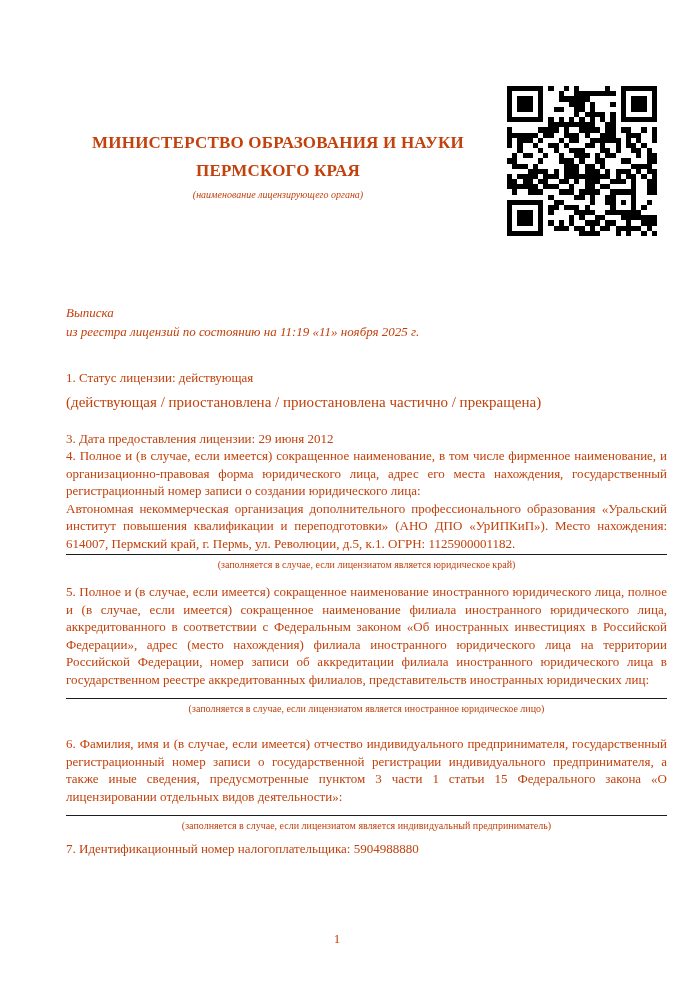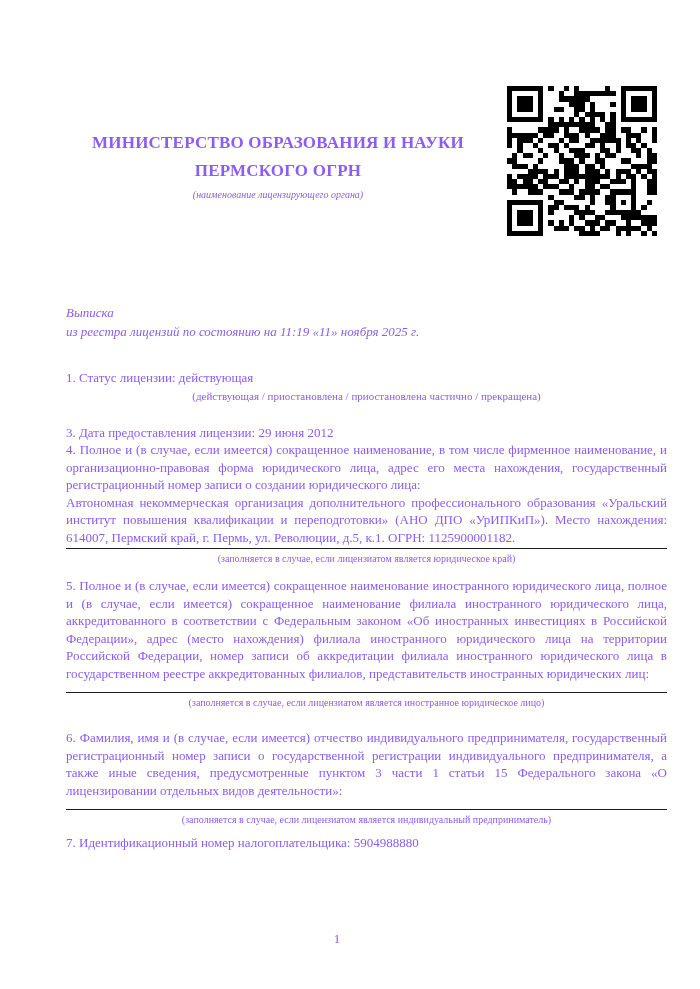--- a/index.html
+++ b/index.html
@@ -5,21 +5,21 @@
   html, body {
     margin: 0;
     padding: 0;
     background: #ffffff;
   }
   .page {
     position: relative;
     width: 674px;
     height: 989px;
     background: #ffffff;
-    color: #8b5cf6;
+    color: #c2410c;
     font-family: "Liberation Serif", serif;
     overflow: hidden;
   }
 
   
   .ministry-block {
     position: absolute;
     left: 50px;
     top: 129px;
     width: 456px;
@@ -60,24 +60,23 @@
     text-align: left;
     line-height: 19px;
     margin-bottom: 28px;
     font-style: italic;
   }
 
   .just { text-align: justify; }
 
   .status-block   { margin-bottom: 21px; }
   .status-caption {
-    text-align: center;
-    font-size: 11px;
+    font-size: 15px;
     line-height: 13px;
-    margin-top: 3px;
+    margin-top: 9px;
   }
 
   .regnum-block { margin-bottom: 19px; }
   .date-block   { margin-bottom: 8px; }
 
   .section-4 { margin-bottom: 12px; }
   .section-5 { margin-bottom: 20px; }
   .section-6 { margin-bottom: 8px; }
 
   .fill-rule {
@@ -106,21 +105,21 @@
     line-height: 17px;
   }
 </style>
 </head>
 <body>
 
 <div class="page">
 
   <div class="ministry-block">
     <div class="ministry-name">МИНИСТЕРСТВО ОБРАЗОВАНИЯ И НАУКИ</div>
-    <div class="ministry-name">ПЕРМСКОГО ОГРН</div>
+    <div class="ministry-name">ПЕРМСКОГО КРАЯ</div>
     <div class="ministry-caption">(наименование лицензирующего органа)</div>
   </div>
 
   <svg id="qr" class="qr" viewBox="0 0 29 29" shape-rendering="crispEdges" fill="#000000">
       <rect x="0" y="0" width="1" height="1"></rect>
       <rect x="1" y="0" width="1" height="1"></rect>
       <rect x="2" y="0" width="1" height="1"></rect>
       <rect x="3" y="0" width="1" height="1"></rect>
       <rect x="4" y="0" width="1" height="1"></rect>
       <rect x="5" y="0" width="1" height="1"></rect>

